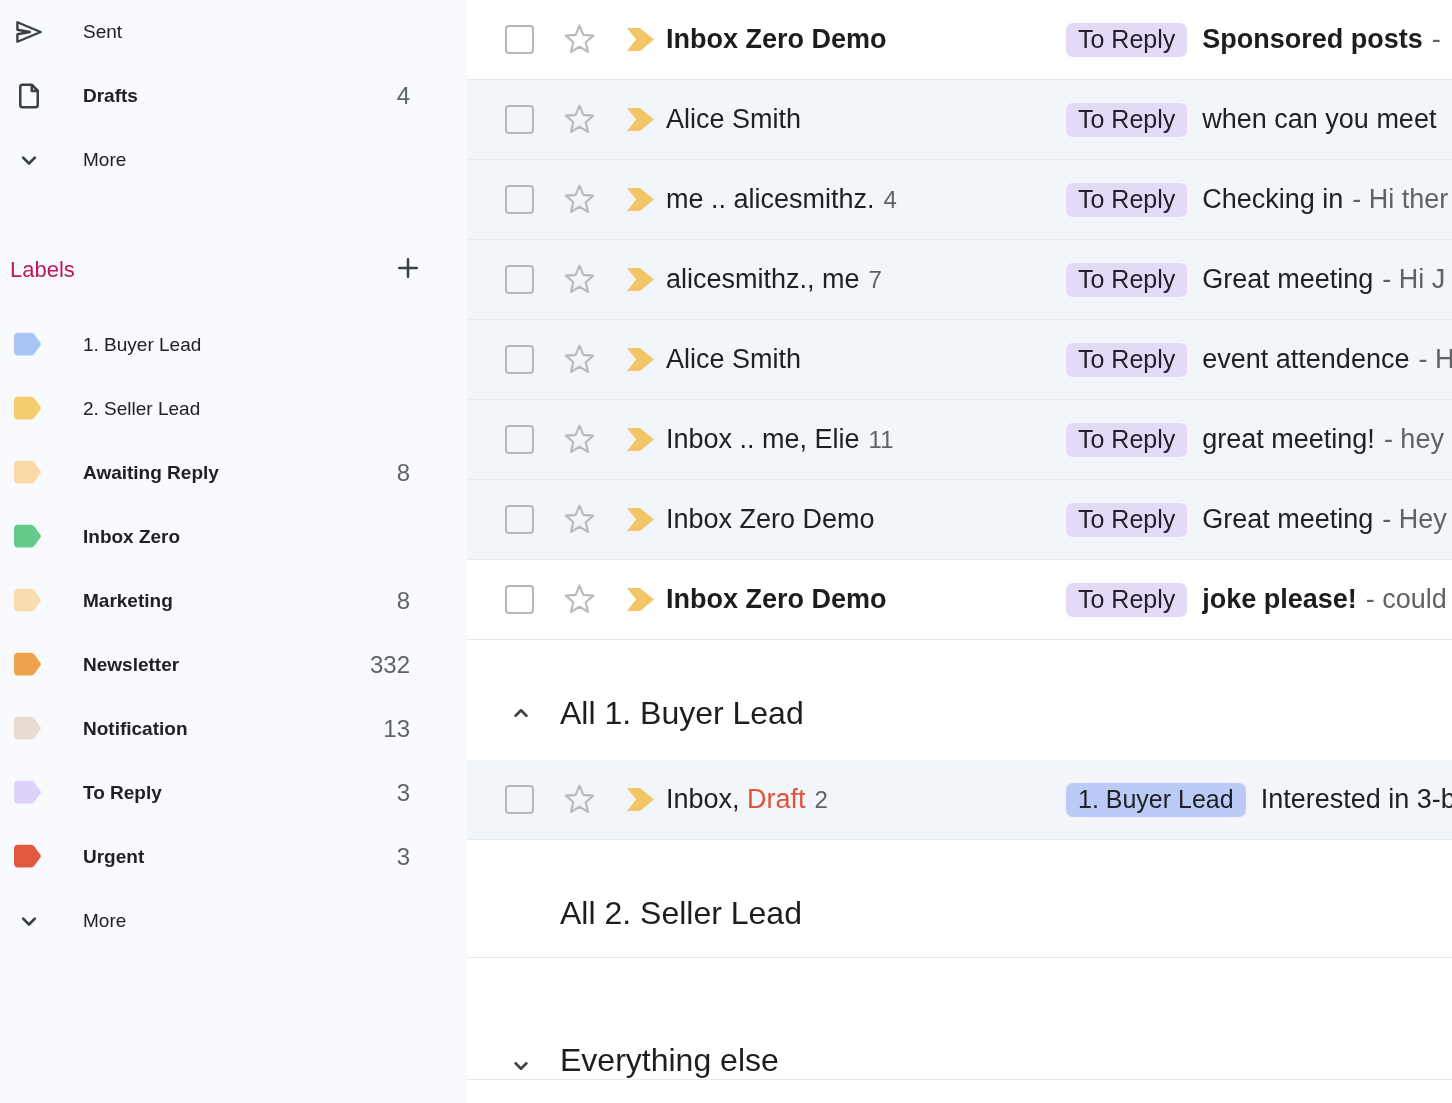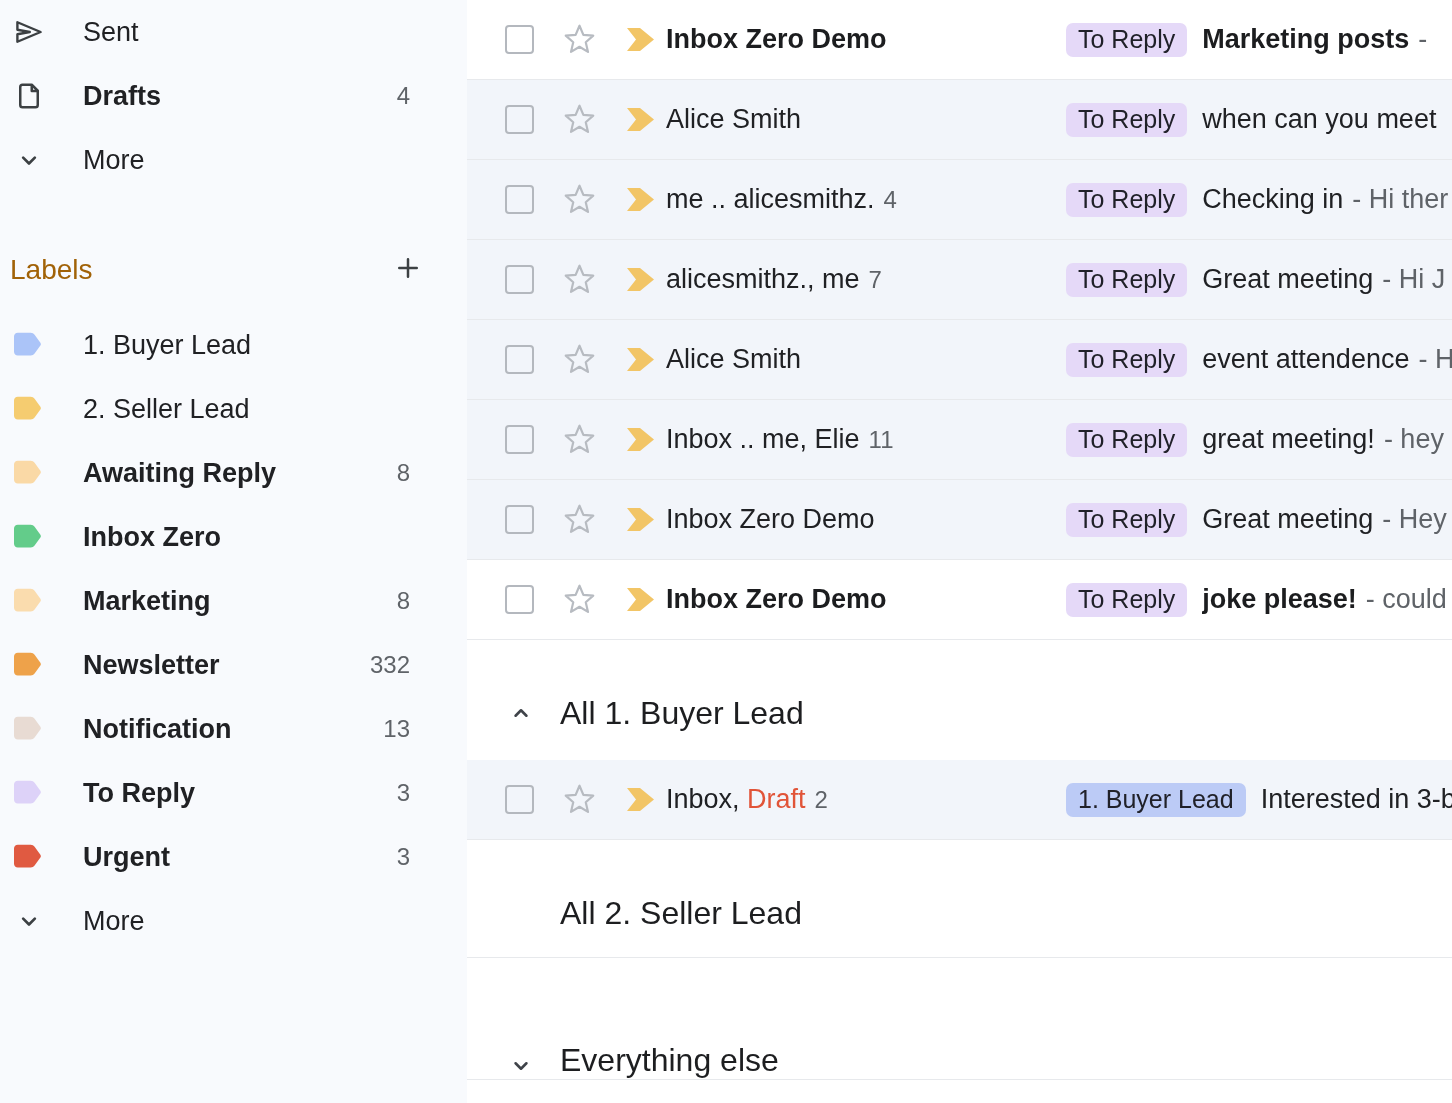--- a/index.html
+++ b/index.html
@@ -5,25 +5,25 @@
   html,body{margin:0;padding:0;}
   body{
     width:1452px;height:1103px;position:relative;overflow:hidden;
     background:#ffffff;font-family:"Liberation Sans",sans-serif;
     -webkit-font-smoothing:antialiased;
   }
   
   .sidebar{position:absolute;left:0;top:0;width:467px;height:1103px;background:#f8fafd;}
   .side-item{display:flex;align-items:center;height:64px;padding-left:12px;cursor:pointer;}
   .side-item .ic{width:33px;height:33px;flex:none;display:flex;align-items:center;justify-content:center;}
-  .side-item .lbl{margin-left:38px;font-size:27px;color:#202124;white-space:nowrap;text-align:center;}
+  .side-item .lbl{margin-left:38px;font-size:19px;color:#202124;white-space:nowrap;text-align:center;}
   .side-item.bold .lbl{font-weight:700;}
   .side-item .cnt{margin-left:auto;margin-right:57px;font-size:24px;color:#5f6368;}
   .labels-header{height:64px;margin-top:46px;display:flex;align-items:center;padding-left:10px;}
-  .labels-header .t{font-size:28px;color:#a16207;}
+  .labels-header .t{font-size:22px;color:#be185d;}
   .labels-header .plus{margin-left:auto;margin-right:44px;cursor:pointer;}
   .label-list{margin-top:11px;}
   .stroke-ic{fill:none;stroke:#3c4043;stroke-width:1.8;stroke-linejoin:round;stroke-linecap:round;}
   .chev-ic{fill:none;stroke:#3c4043;stroke-width:2.3;stroke-linejoin:round;stroke-linecap:round;}
   
   .list{position:absolute;left:467px;top:0;width:985px;height:1103px;background:#ffffff;}
   .row{display:flex;align-items:center;height:80px;box-sizing:border-box;
        border-bottom:1px solid #e7e9ec;padding-left:38px;background:#ffffff;cursor:pointer;}
   .row.read{background:#f2f5fa;}
   .cb{width:25px;height:25px;border:2px solid #b4b8be;border-radius:4px;flex:none;background:transparent;}
@@ -192,21 +192,21 @@
   <div class="row unread">
     <span class="cb"></span>
     <svg class="star" width="33" height="33" viewBox="0 0 24 24">
         <path d="M12 17.27 L18.18 21 l-1.64-7.03 L22 9.24 l-7.19-.61 L12 2 9.19 8.63 2 9.24 l5.46 4.73 L5.82 21 z"></path>
       </svg>
     <svg class="imp" width="30" height="25" viewBox="0 0 30 25" style="fill: rgb(242, 197, 102);">
         <path d="M1 1 H14 L28 12.5 14 24 H1 L10 12.5 Z"></path>
       </svg>
     <div class="sender"><span class="s-main">Inbox Zero Demo</span><span class="t-cnt"></span></div>
     <span class="badge" style="background-color: rgb(229, 217, 248);">To Reply</span>
-    <div class="subj"><span class="s">Marketing posts</span><span class="snip">-</span></div>
+    <div class="subj"><span class="s">Sponsored posts</span><span class="snip">-</span></div>
   </div>
 
   <div class="row read">
     <span class="cb"></span>
     <svg class="star" width="33" height="33" viewBox="0 0 24 24">
         <path d="M12 17.27 L18.18 21 l-1.64-7.03 L22 9.24 l-7.19-.61 L12 2 9.19 8.63 2 9.24 l5.46 4.73 L5.82 21 z"></path>
       </svg>
     <svg class="imp" width="30" height="25" viewBox="0 0 30 25" style="fill: rgb(242, 197, 102);">
         <path d="M1 1 H14 L28 12.5 14 24 H1 L10 12.5 Z"></path>
       </svg>

